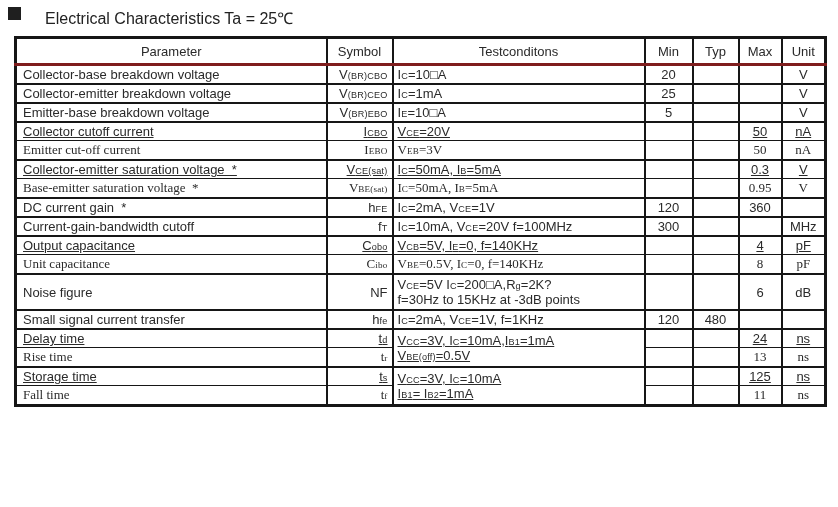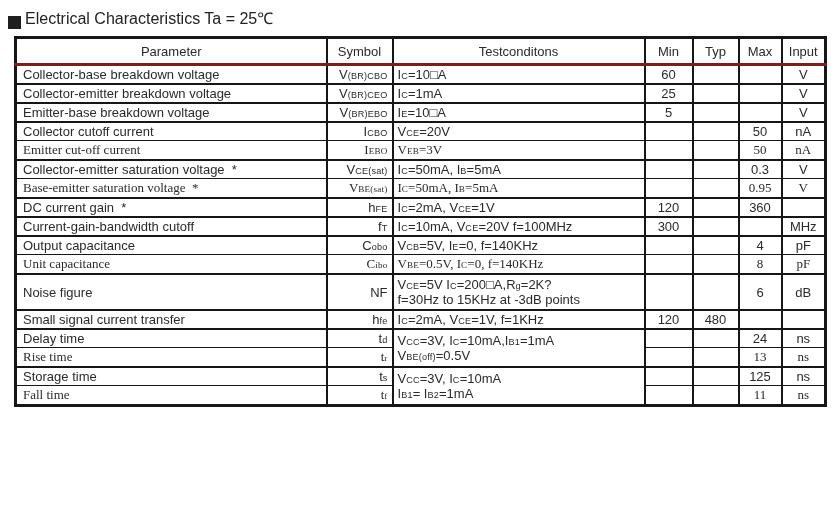--- a/index.html
+++ b/index.html
@@ -5,21 +5,21 @@
   html,body { margin:0; padding:0; background:#ffffff; }
   body {
     width:838px; height:507px; overflow:hidden;
     font-family:"Liberation Sans", sans-serif;
     color:#1c1c1c;
     -webkit-font-smoothing:antialiased;
   }
   .page { padding:5px 8px 0 8px; }
 
   .title-row {
-    display:flex; align-items:flex-end; gap:4px;
+    display:flex; align-items:flex-start; gap:24px;
     margin:2px 0 7px 0;
     font-size:16px; color:#222;
   }
   .sq { width:13px; height:13px; background:#1f1f1f; flex:0 0 auto; }
 
   table {
     border-collapse:collapse;
     table-layout:fixed;
     width:810px;
     margin-left:6px;
@@ -36,21 +36,21 @@
   }
   thead tr { height:27px; }
   thead th { border-bottom:3px solid #7f1d1d; text-align:center; }
   tbody tr { height:17px; }
   tbody tr.tall { height:36px; }
   td.param { text-align:left; padding-left:6px; }
   td.symbol { text-align:right; }
   td.cond { text-align:left; padding-left:4px;margin-top:28px; }
   td.num, td.unit { text-align:center; }
   .sub { font-size:0.7em; letter-spacing:0.2px; }
-  tr.thin-b > td { border-bottom-width:1px; }
+  tr.thin-b > td { border-bottom-width:1px;text-decoration:underline; }
   tr.thin-t > td { border-top-width:1px;font-family:Liberation Serif, serif; }
 </style>
 </head>
 <body>
 
 <div class="page">
   <div class="title-row">
     <span class="sq"></span>
     <span>Electrical Characteristics Ta = 25℃</span>
   </div>
@@ -66,31 +66,31 @@
         <col style="width:44px">
     </colgroup>
     <thead>
       <tr>
         <th>Parameter</th>
         <th>Symbol</th>
         <th>Testconditons</th>
         <th>Min</th>
         <th>Typ</th>
         <th>Max</th>
-        <th>Input</th>
+        <th>Unit</th>
       </tr>
     </thead>
     <tbody id="tbody">
         <tr>
           <td class="param">Collector-base breakdown voltage</td>
           <td class="symbol">V<span class="sub">(BR)CBO</span></td>
           <td class="cond">
             <div>I<span class="sub">C</span>=10□A</div>
           </td>
-          <td class="num">60</td>
+          <td class="num">20</td>
           <td class="num"></td>
           <td class="num"></td>
           <td class="unit">V</td>
         </tr>
         <tr>
           <td class="param">Collector-emitter breakdown voltage</td>
           <td class="symbol">V<span class="sub">(BR)CEO</span></td>
           <td class="cond">
             <div>I<span class="sub">C</span>=1mA</div>
           </td>

